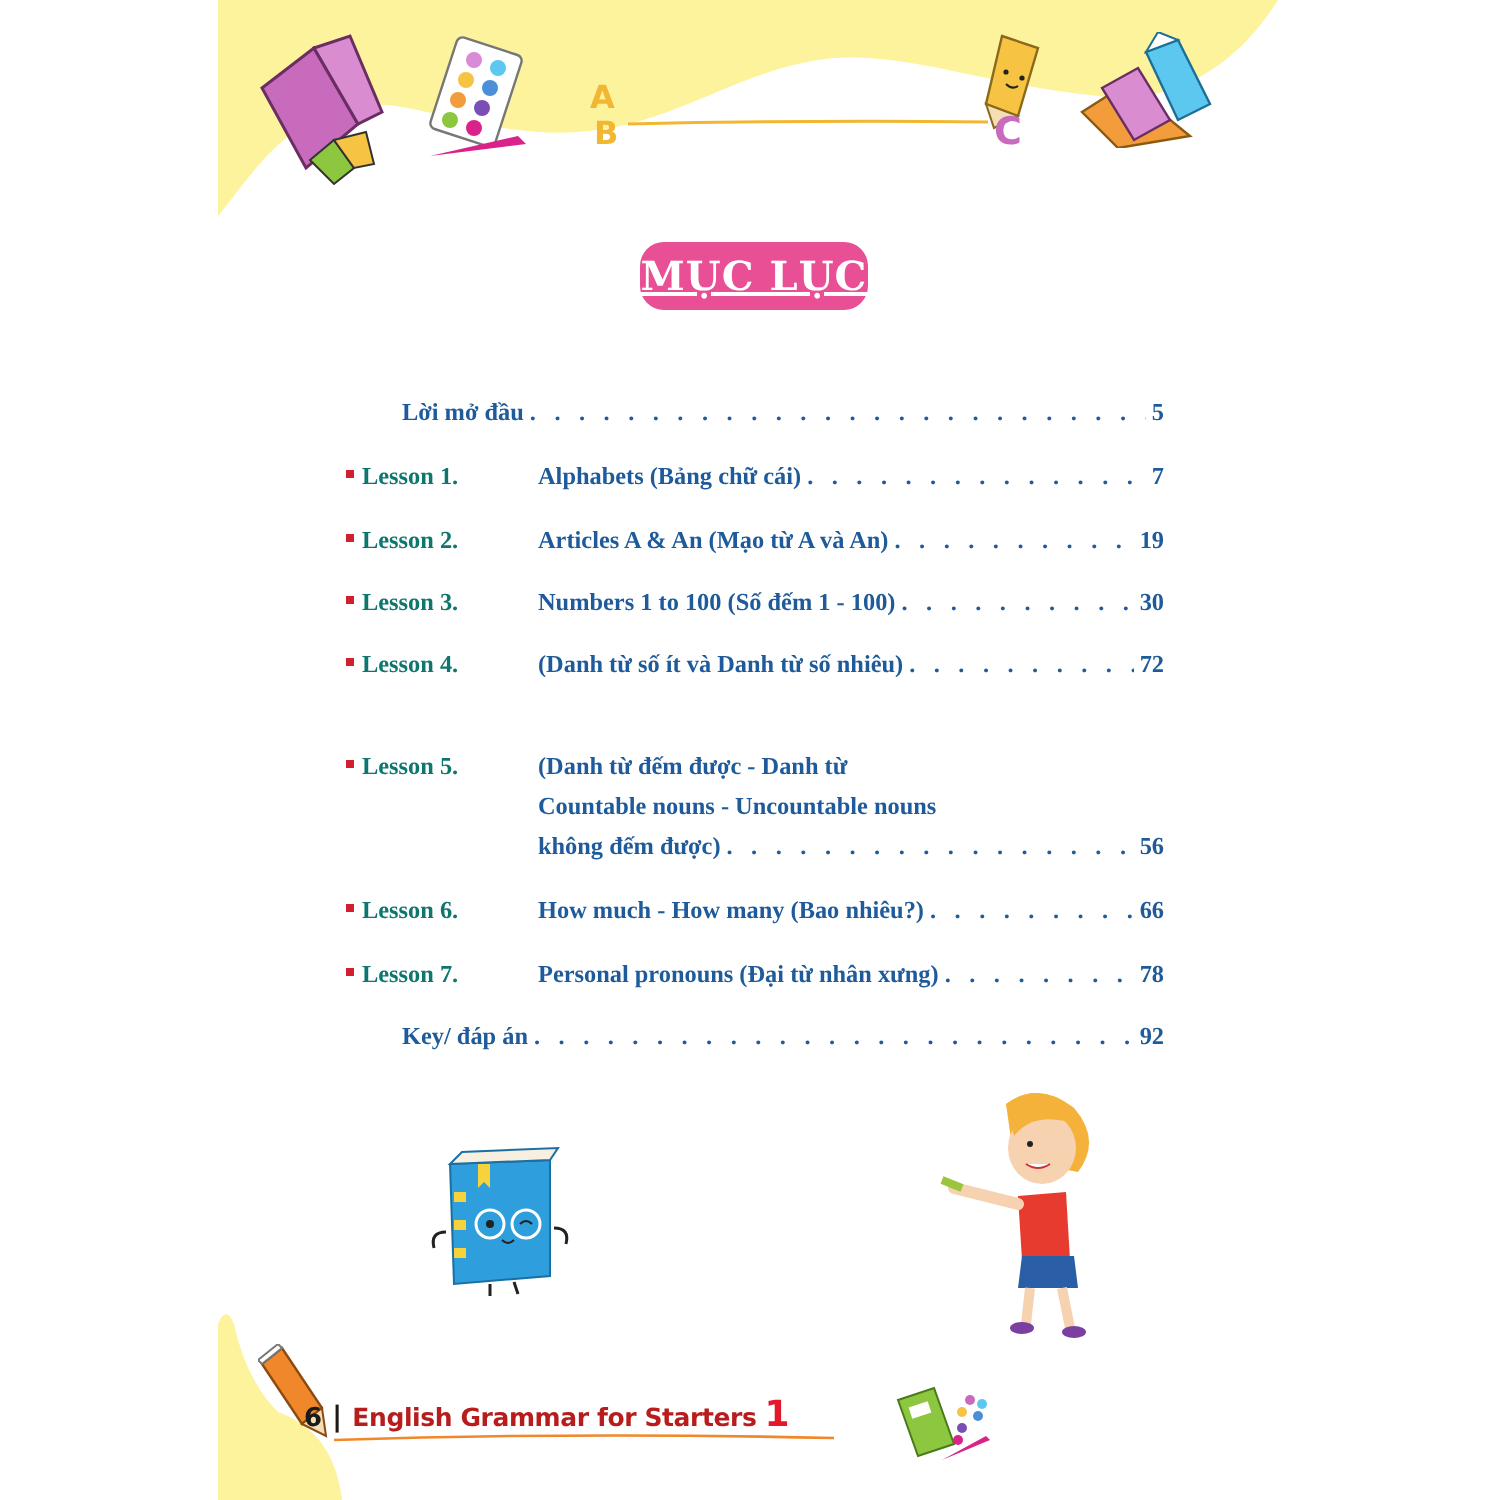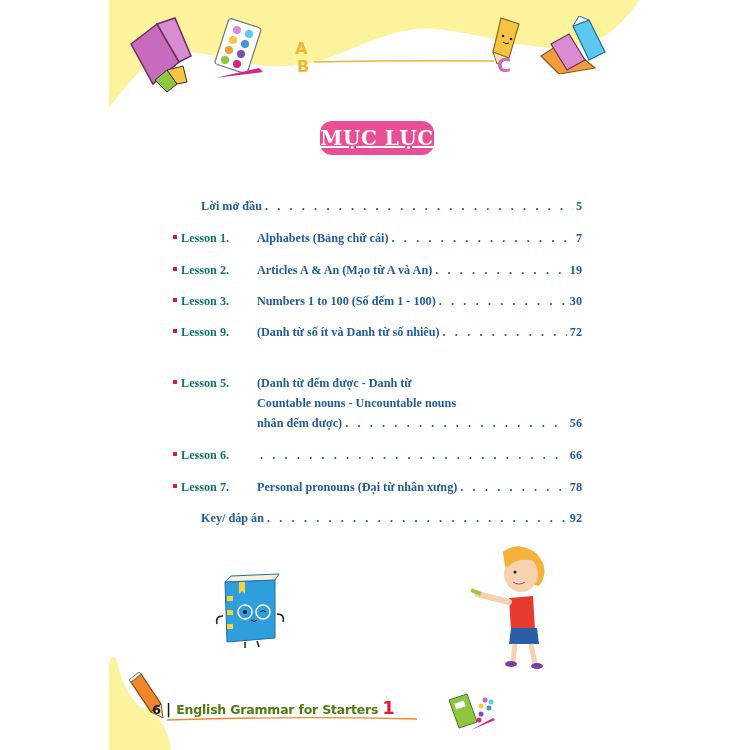--- a/index.html
+++ b/index.html
@@ -11,31 +11,31 @@
   .illus { position: absolute; }
   .title-badge { position: absolute; left: 211px; top: 121px; width: 114px; height: 34px;
                  background: #e94f94; border-radius: 12px; color: #fff; text-align: center;
                  line-height: 35px; font-weight: bold; font-size: 20px; letter-spacing: 0.5px;
                  font-family: "DejaVu Serif", serif; text-decoration: underline; }
   .toc { position: absolute; left: 64px; top: 196px; width: 409px; }
   .toc-row { position: absolute; left: 0; width: 409px; font-size: 12.2px; font-weight: bold;
              color: #1f5b9a; line-height: 20px; white-space: nowrap; font-family: "Liberation Serif", serif; }
   .lesson-tag { position: absolute; left: 0; color: #0f766e; }
   .lesson-tag .bullet { display: inline-block; width: 4px; height: 4px; background: #d01f2e; margin-right: 4px; vertical-align: middle; position: relative; top: -2px; }
-  .entry { position: absolute; left: 84px; right: 0; }
+  .entry { position: absolute; left: 96px; right: 0; }
   .entry.full { left: 0; margin-left: 28px; }
   .line { display: flex; align-items: baseline; height: 20px; }
   .line .txt { flex: 0 0 auto; }
   .line .dots { flex: 1 1 auto; overflow: hidden; letter-spacing: 3.1px; margin: 0 3px; color: #1f5b9a; }
   .line .dots::before { content: ". . . . . . . . . . . . . . . . . . . . . . . . . . . . . . . . . . . . . . . . . . . . . . . . . . . . . . . . . . . . . . . ."; }
   .line .pg { flex: 0 0 auto; }
   .footer { position: absolute; left: 43px; top: 697px; font-family: "DejaVu Sans", sans-serif; font-weight: bold; white-space: nowrap; }
   .footer .num { color: #1a1a1a; font-size: 13px; }
   .footer .sep { color: #1a1a1a; font-size: 14px; margin: 0 5px; }
-  .footer .ttl { color: #4d7c0f; font-size: 12.5px; letter-spacing: -0.2px; }
+  .footer .ttl { color: #b91c1c; font-size: 12.5px; letter-spacing: -0.2px; }
   .footer .vol { color: #e3192b; font-size: 18px; margin-left: 4px; }
   .footer-line { position: absolute; left: 58px; top: 716px; width: 250px; height: 6px; }
 </style>
 </head>
 <body>
 
 <div class="page">
 
   <svg class="top-wave" viewBox="0 0 530 112">
     <path d="M0 0 H530 C505 40 470 52 440 48 C380 42 340 24 300 30 C250 38 220 70 160 66 C110 62 90 46 60 55 C30 64 15 90 0 108 Z" fill="#fdf39c"></path>
@@ -124,51 +124,52 @@
       <div class="entry">
         <div class="line">
           <span class="txt">Numbers 1 to 100 (Số đếm 1 - 100)</span>
           <span class="dots"></span>
           <span class="pg">30</span>
         </div>
       </div>
     </div>
 
     <div class="toc-row" style="top:126px">
-      <span class="lesson-tag"><span class="bullet"></span><span>Lesson 9.</span></span>
+      <span class="lesson-tag"><span class="bullet"></span><span>Lesson 4.</span></span>
       <div class="entry">
         <div class="line">
           <span class="txt">(Danh từ số ít và Danh từ số nhiêu)</span>
           <span class="dots"></span>
           <span class="pg">72</span>
         </div>
       </div>
     </div>
 
     <div class="toc-row" style="top:177px">
       <span class="lesson-tag"><span class="bullet"></span><span>Lesson 5.</span></span>
       <div class="entry">
         <div class="line">
             <span class="txt">(Danh từ đếm được - Danh từ</span>
           </div>
         <div class="line">
             <span class="txt">Countable nouns - Uncountable nouns</span>
           </div>
         <div class="line">
-          <span class="txt">nhân đếm được)</span>
+          <span class="txt">không đếm được)</span>
           <span class="dots"></span>
           <span class="pg">56</span>
         </div>
       </div>
     </div>
 
     <div class="toc-row" style="top:249px">
       <span class="lesson-tag"><span class="bullet"></span><span>Lesson 6.</span></span>
       <div class="entry">
         <div class="line">
+          <span class="txt">How much - How many (Bao nhiêu?)</span>
           <span class="dots"></span>
           <span class="pg">66</span>
         </div>
       </div>
     </div>
 
     <div class="toc-row" style="top:281px">
       <span class="lesson-tag"><span class="bullet"></span><span>Lesson 7.</span></span>
       <div class="entry">
         <div class="line">

